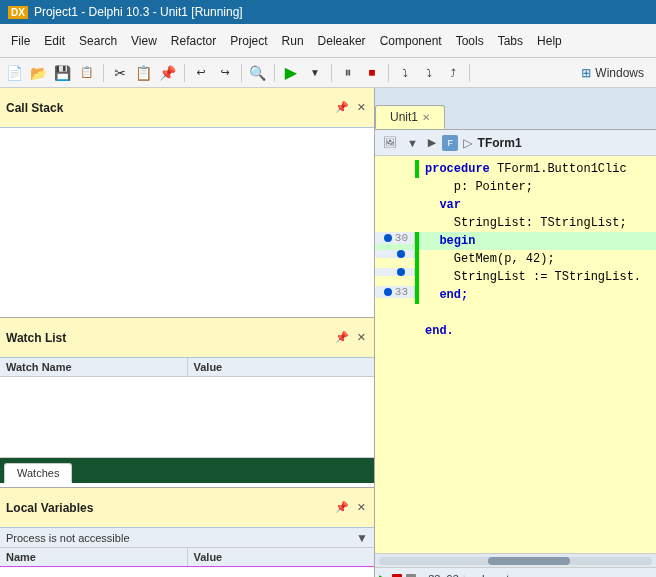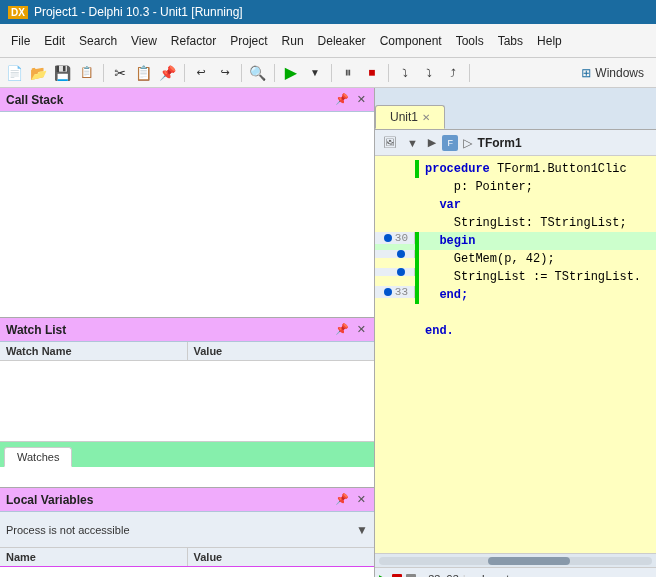--- a/index.html
+++ b/index.html
@@ -83,27 +83,27 @@
       border-right: 1px solid #aaa;
     }
 
     
     .panel-section {
       display: flex;
       flex-direction: column;
       border-bottom: 1px solid #aaa;
     }
     .panel-header {
-      background: #f0abfc;
+      background: #fef9c3;
       border-bottom: 1px solid #b0c4d8;
       display: flex;
       align-items: center;
       justify-content: space-between;
       padding: 3px 6px;
-      height: 24px;
+      height: 40px;
     }
     .panel-title {
       font-size: 12px;
       font-weight: bold;
       color: #222;
     }
     .panel-controls {
       display: flex;
       gap: 4px;
       align-items: center;
@@ -143,21 +143,21 @@
     }
     .watch-col {
       padding: 3px 6px;
       border-right: 1px solid #ccc;
       flex: 1;
     }
     .watch-col:last-child { border-right: none; }
     .watch-body { height: 80px; background: white; }
     .watch-tabs {
       display: flex;
-      background: #86efac;
+      background: #14532d;
       border-top: 1px solid #ccc;
       height: 26px;
       align-items: flex-end;
     }
     .watch-tab {
       padding: 3px 12px;
       font-size: 11px;
       cursor: pointer;
       border: 1px solid #ccc;
       border-bottom: none;
@@ -176,21 +176,21 @@
       flex: 1;
     }
     .local-vars-content { background: white; flex: 1; }
     .process-bar {
       background: #e8eef5;
       border-bottom: 1px solid #ccc;
       display: flex;
       align-items: center;
       justify-content: space-between;
       padding: 5px 6px;
-      height: 36px;
+      height: 20px;
     }
     .process-text { font-size: 11px; color: #333; }
     .chevron { font-size: 12px; color: #555; }
     .vars-table-header {
       display: flex;
       background: #e8eef5;
       border-bottom: 1px solid #d946ef;
       font-size: 11px;
       font-weight: bold;
       color: #333;

